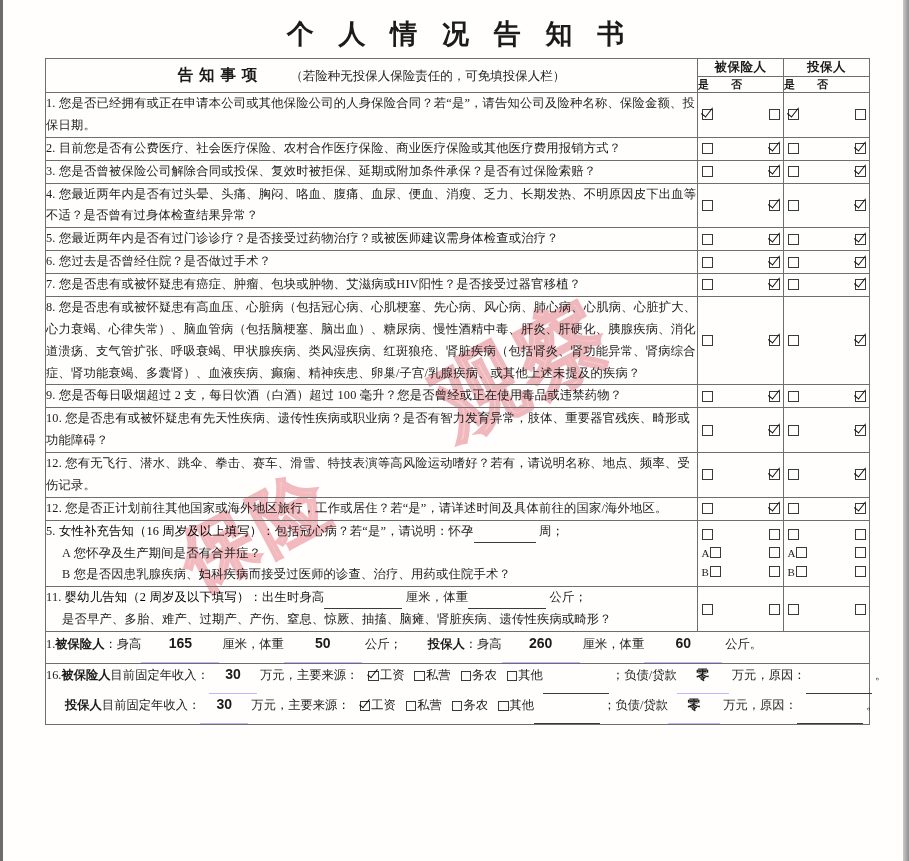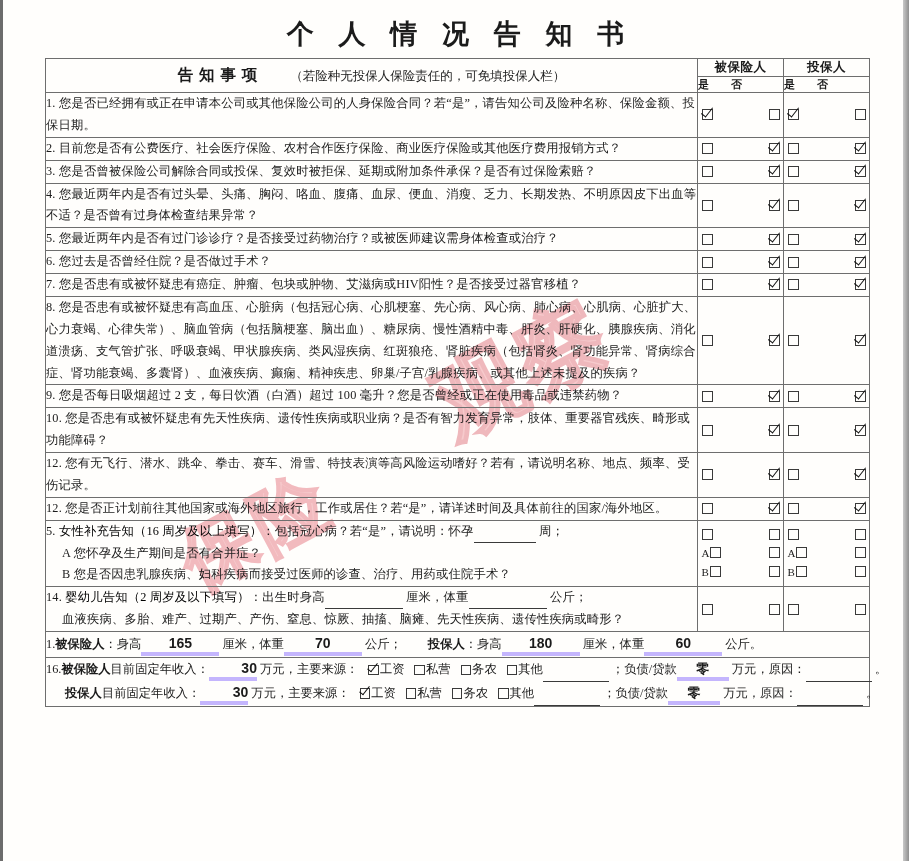--- a/index.html
+++ b/index.html
@@ -131,31 +131,31 @@
     display:inline-block;
     border-bottom:1px solid #3a3a3a;
     min-width:62px;
     height:1em;
     vertical-align:bottom;
   }
   
   .filled{
     display:inline-block;
     position:relative;
-    border-bottom:4px solid #c4b5fd;
+    border-bottom:1px solid #c4b5fd;
     min-width:70px;
     text-align:center;
     font-family:"Liberation Sans","DejaVu Sans",sans-serif;
     font-weight:bold;
     font-size:14px;
     line-height:1;
-    padding-bottom:2px;
+    padding-bottom:12px;
     vertical-align:baseline;
   }
-  .filled.short{min-width:48px;text-align:right;}
+  .filled.short{min-width:48px;}
   .filled.hw{min-width:78px;}
   .filled.cn{
     font-family:"Liberation Serif","DejaVu Serif",serif;
     font-size:13px;
     min-width:52px;
   }
   .rowline{
     padding:7px 9px;
     font-size:12.3px;
     line-height:2.0;
@@ -533,46 +533,46 @@
                 <span class="box"></span>
               </span>
               <span class="ynslot">
                 <span class="box"></span>
               </span>
             </div>
           </td>
         </tr>
         <tr>
           <td class="qcell">
-            <div><span>14.</span> <span class="red">婴幼儿告知（2 周岁及以下填写）</span><span>：出生时身高</span><span class="blank" style="min-width:78px"></span><span> 厘米，体重</span><span class="blank" style="min-width:78px"></span><span> 公斤；</span></div>
-            <div style="padding-left:16px">血液疾病、多胎、难产、过期产、产伤、窒息、惊厥、抽搐、脑瘫、先天性疾病、遗传性疾病或畸形？</div>
-          </td>
-          <td class="yn-cell">
-            <div class="yn-row">
-              <span class="ynslot left">
-                <span class="box"></span>
-              </span>
-              <span class="ynslot">
-                <span class="box"></span>
-              </span>
-            </div>
-          </td>
-          <td class="yn-cell">
-            <div class="yn-row">
-              <span class="ynslot left">
-                <span class="box"></span>
-              </span>
-              <span class="ynslot">
-                <span class="box"></span>
-              </span>
-            </div>
-          </td>
-        </tr>
-        <tr>
-          <td colspan="3" class="rowline"><span>1.</span><b>被保险人</b><span>：身高</span><span class="filled hw">165</span><span> 厘米，体重</span><span class="filled hw">70</span><span> 公斤；</span><span class="sp-lg"></span><b>投保人</b><span>：身高</span><span class="filled hw">180</span><span> 厘米，体重</span><span class="filled hw">60</span><span> 公斤。</span></td>
+            <div><span>11.</span> <span class="red">婴幼儿告知（2 周岁及以下填写）</span><span>：出生时身高</span><span class="blank" style="min-width:78px"></span><span> 厘米，体重</span><span class="blank" style="min-width:78px"></span><span> 公斤；</span></div>
+            <div style="padding-left:16px">是否早产、多胎、难产、过期产、产伤、窒息、惊厥、抽搐、脑瘫、肾脏疾病、遗传性疾病或畸形？</div>
+          </td>
+          <td class="yn-cell">
+            <div class="yn-row">
+              <span class="ynslot left">
+                <span class="box"></span>
+              </span>
+              <span class="ynslot">
+                <span class="box"></span>
+              </span>
+            </div>
+          </td>
+          <td class="yn-cell">
+            <div class="yn-row">
+              <span class="ynslot left">
+                <span class="box"></span>
+              </span>
+              <span class="ynslot">
+                <span class="box"></span>
+              </span>
+            </div>
+          </td>
+        </tr>
+        <tr>
+          <td colspan="3" class="rowline"><span>1.</span><b>被保险人</b><span>：身高</span><span class="filled hw">165</span><span> 厘米，体重</span><span class="filled hw">50</span><span> 公斤；</span><span class="sp-lg"></span><b>投保人</b><span>：身高</span><span class="filled hw">260</span><span> 厘米，体重</span><span class="filled hw">60</span><span> 公斤。</span></td>
         </tr>
         <tr>
           <td colspan="3" class="rowline" style="line-height:1.95">
             <div style="white-space:nowrap;"><span>16.</span><b>被保险人</b><span>目前固定年收入：</span><span class="filled short">30</span><span> 万元，主要来源：</span><span class="sp"></span><span class="inline-box checked"></span><span>工资</span><span class="sp"></span><span class="inline-box"></span><span>私营</span><span class="sp"></span><span class="inline-box"></span><span>务农</span><span class="sp"></span><span class="inline-box"></span><span>其他</span><span class="blank" style="min-width:66px"></span><span> ；负债/贷款</span><span class="filled cn">零</span><span> 万元，原因：</span><span class="blank" style="min-width:66px"></span><span> 。</span></div>
             <div style="white-space:nowrap;padding-left:19px;"><b>投保人</b><span>目前固定年收入：</span><span class="filled short">30</span><span> 万元，主要来源：</span><span class="sp"></span><span class="inline-box checked"></span><span>工资</span><span class="sp"></span><span class="inline-box"></span><span>私营</span><span class="sp"></span><span class="inline-box"></span><span>务农</span><span class="sp"></span><span class="inline-box"></span><span>其他</span><span class="blank" style="min-width:66px"></span><span> ；负债/贷款</span><span class="filled cn">零</span><span> 万元，原因：</span><span class="blank" style="min-width:66px"></span><span> 。</span></div>
           </td>
         </tr>
       </tbody>
   </table>
 

